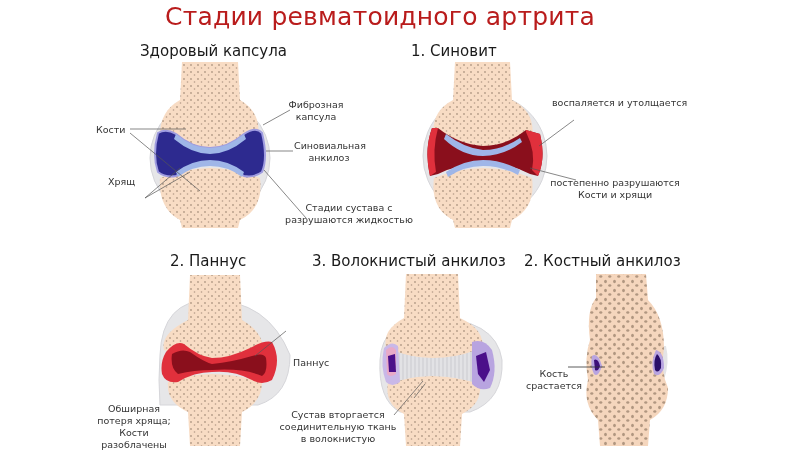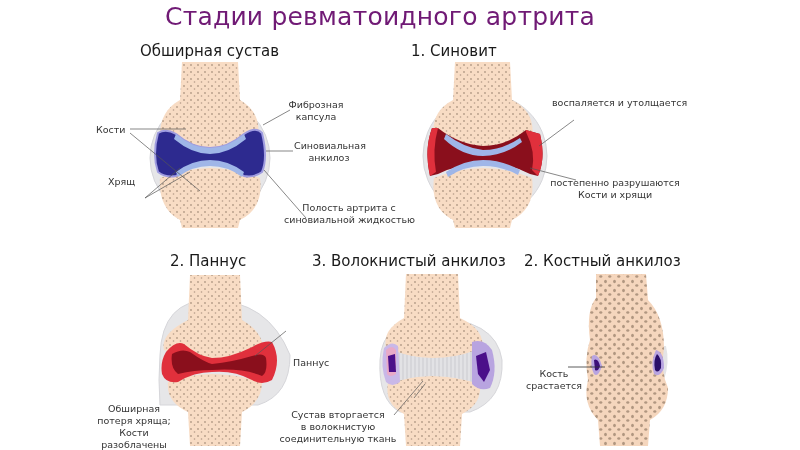--- a/index.html
+++ b/index.html
@@ -1,17 +1,17 @@
 <!DOCTYPE html>
 <html><head>
 <meta charset="utf-8">
 <style>
   html, body { margin:0; padding:0; background:#ffffff; }
   body { width:800px; height:450px; position:relative; overflow:hidden; font-family:"DejaVu Sans", sans-serif; color:#222; }
-  .title { position:absolute; left:0; width:800px; top:2px; text-align:center; font-size:25px; color:#701a75; letter-spacing:0.2px; }
+  .title { position:absolute; left:0; width:800px; top:2px; text-align:center; font-size:25px; color:#b91c1c; letter-spacing:0.2px; }
   .title span { display:inline-block; margin-left:-40px; }
   .heading { position:absolute; font-size:15px; color:#1a1a1a; white-space:nowrap; }
   .label { position:absolute; font-size:9.5px; color:#333; line-height:12px; white-space:nowrap; }
   .label.center { text-align:center; }
   svg.art { position:absolute; left:0; top:0; width:800px; height:450px; }
   .multi span { display:block; }
 </style>
 </head>
 <body>
 
@@ -110,59 +110,59 @@
     <path d="M656 350 Q664 352 664 368 Q660 378 654 374 Q650 362 656 350 Z" fill="#b8a4e0"></path>
     <path d="M657 354 Q662 358 661 368 Q658 374 655 370 Q653 360 657 354 Z" fill="#2a0f6a"></path>
     <g stroke="#333" stroke-width="0.8" fill="none">
       <line x1="568" y1="367" x2="605" y2="367"></line>
     </g>
   </g>
 </svg>
 
 <div class="title"><span>Стадии ревматоидного артрита</span></div>
 
-<div class="heading" style="left:140px; top:42px;">Обширная сустав</div>
+<div class="heading" style="left:140px; top:42px;">Здоровый капсула</div>
 <div class="heading" style="left:411px; top:42px;">1. Синовит</div>
 <div class="heading" style="left:170px; top:252px;">2. Паннус</div>
 <div class="heading" style="left:312px; top:252px;">3. Волокнистый анкилоз</div>
 <div class="heading" style="left:524px; top:252px;">2. Костный анкилоз</div>
 
 <div class="label" style="left:96px; top:124px;">Кости</div>
 <div class="label" style="left:108px; top:176px;">Хрящ</div>
 <div class="label center multi" style="left:286px; top:99px; width:60px;">
   <span>Фиброзная</span>
   <span>капсула</span>
 </div>
 <div class="label center multi" style="left:294px; top:140px; width:70px;">
   <span>Синовиальная</span>
   <span>анкилоз</span>
 </div>
 <div class="label center multi" style="left:284px; top:202px; width:130px;">
-  <span>Полость артрита с</span>
-  <span>синовиальной жидкостью</span>
+  <span>Стадии сустава с</span>
+  <span>разрушаются жидкостью</span>
 </div>
 
 <div class="label center multi" style="left:552px; top:97px; width:130px;">
   <span>воспаляется и утолщается</span>
 </div>
 <div class="label center multi" style="left:550px; top:177px; width:130px;">
   <span>постепенно разрушаются</span>
   <span>Кости и хрящи</span>
 </div>
 
 <div class="label" style="left:293px; top:325px;margin-top:32px;">Паннус</div>
 <div class="label center multi" style="left:94px; top:403px; width:80px;">
   <span>Обширная</span>
   <span>потеря хряща;</span>
   <span>Кости</span>
   <span>разоблачены</span>
 </div>
 
 <div class="label center multi" style="left:278px; top:409px; width:120px;">
   <span>Сустав вторгается</span>
+  <span>соединительную ткань</span>
   <span>в волокнистую</span>
-  <span>соединительную ткань</span>
 </div>
 
 <div class="label center multi" style="left:524px; top:368px; width:60px;">
   <span>Кость</span>
   <span>срастается</span>
 </div>
 
 </body></html>

